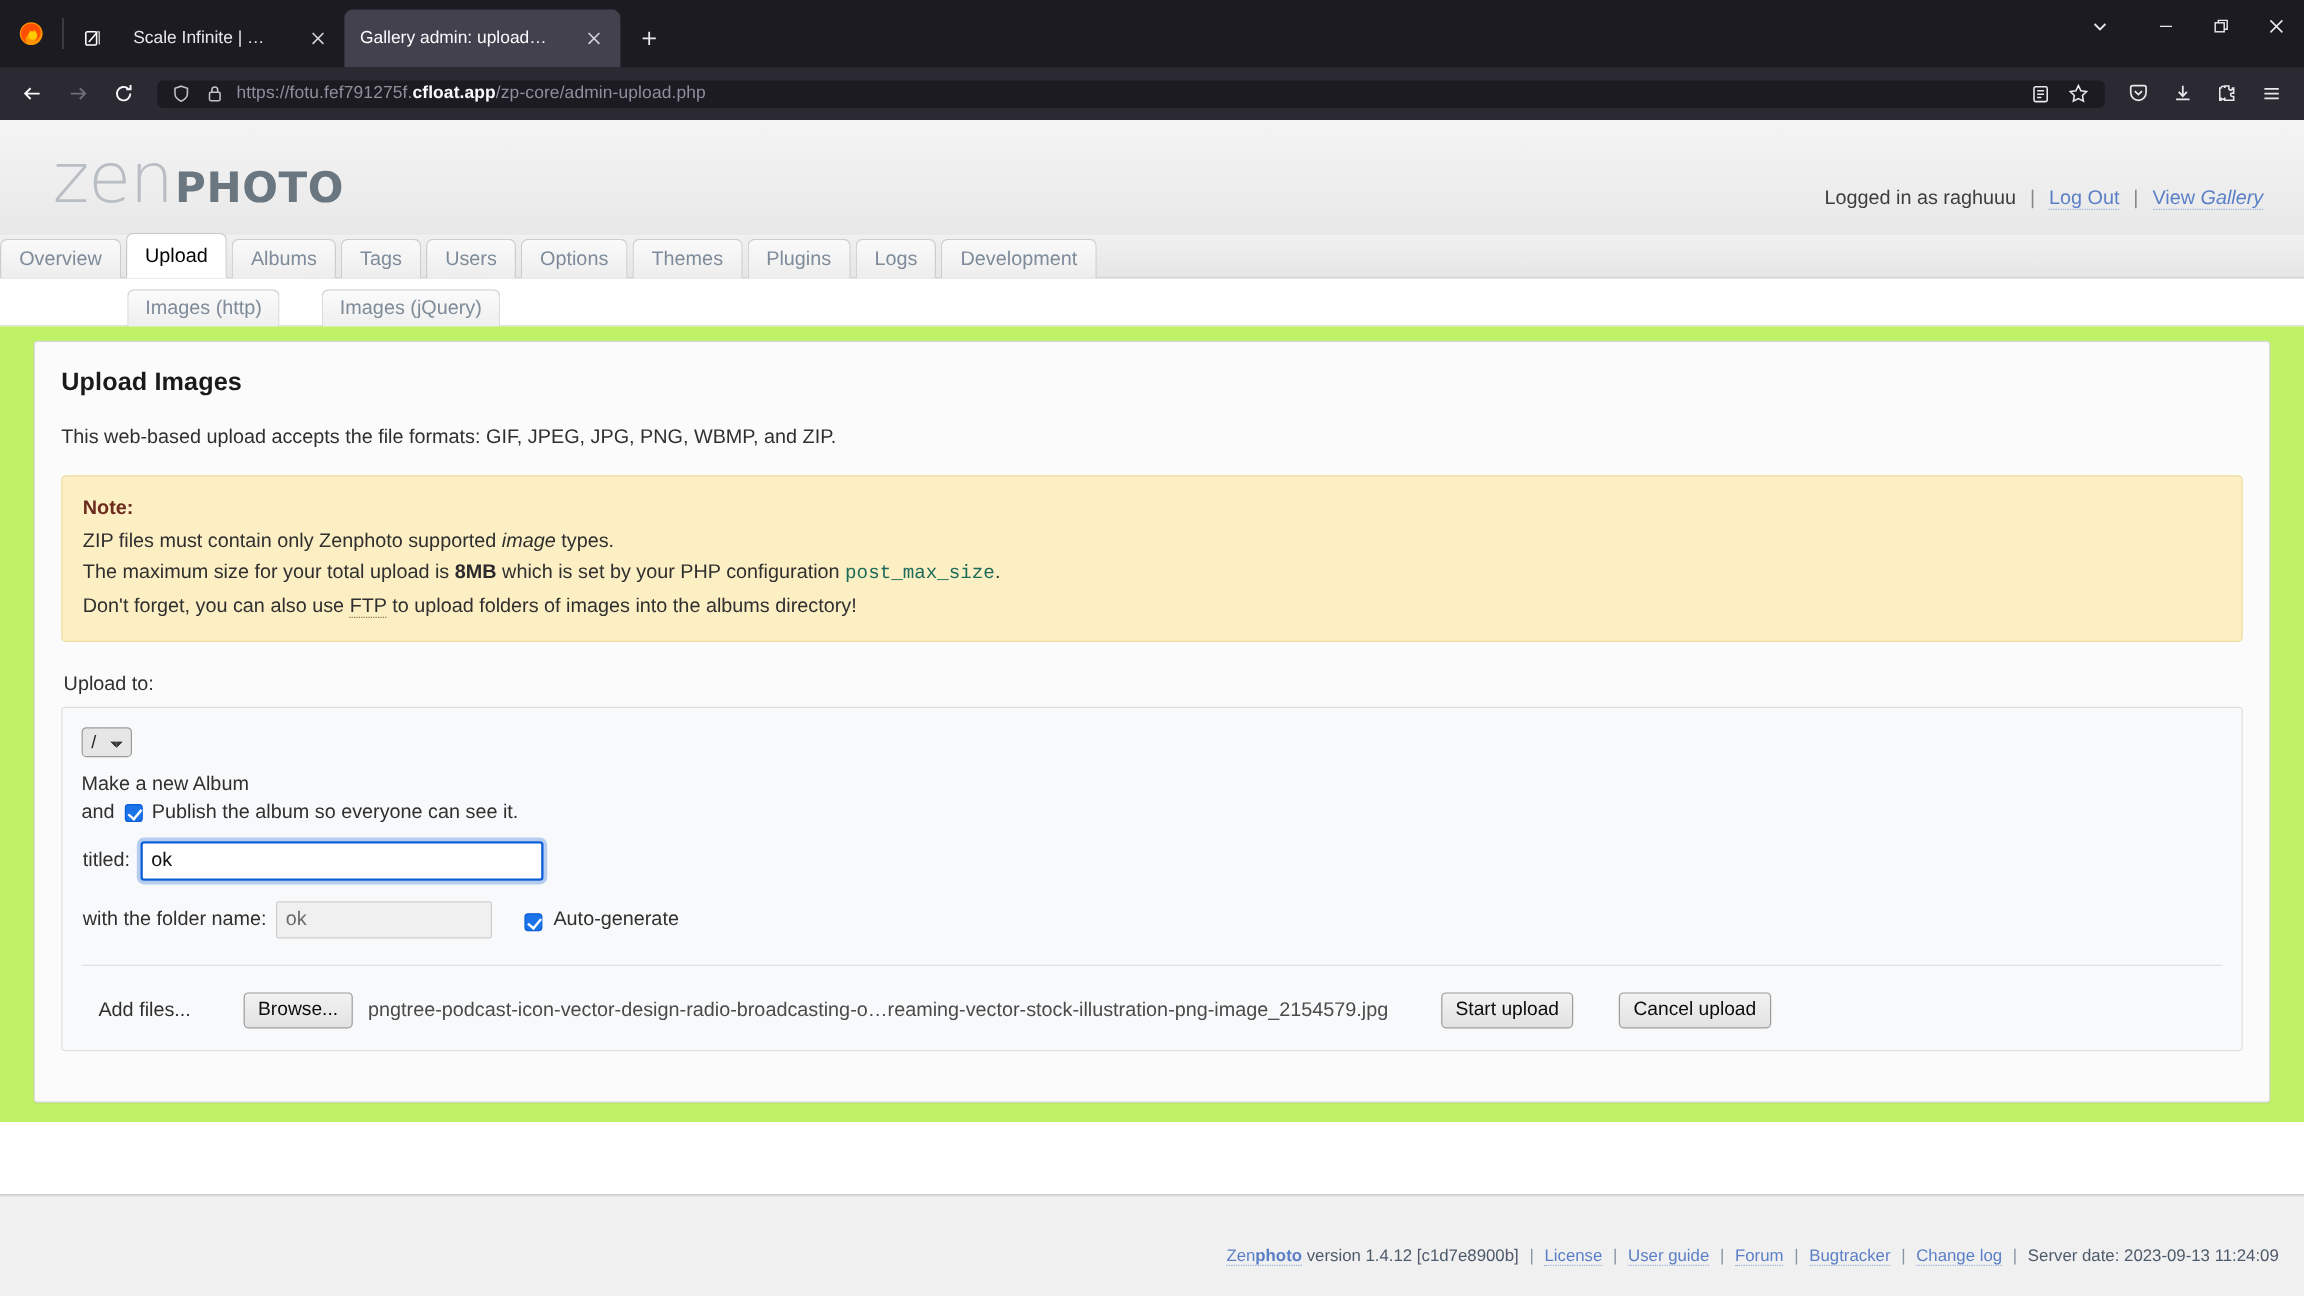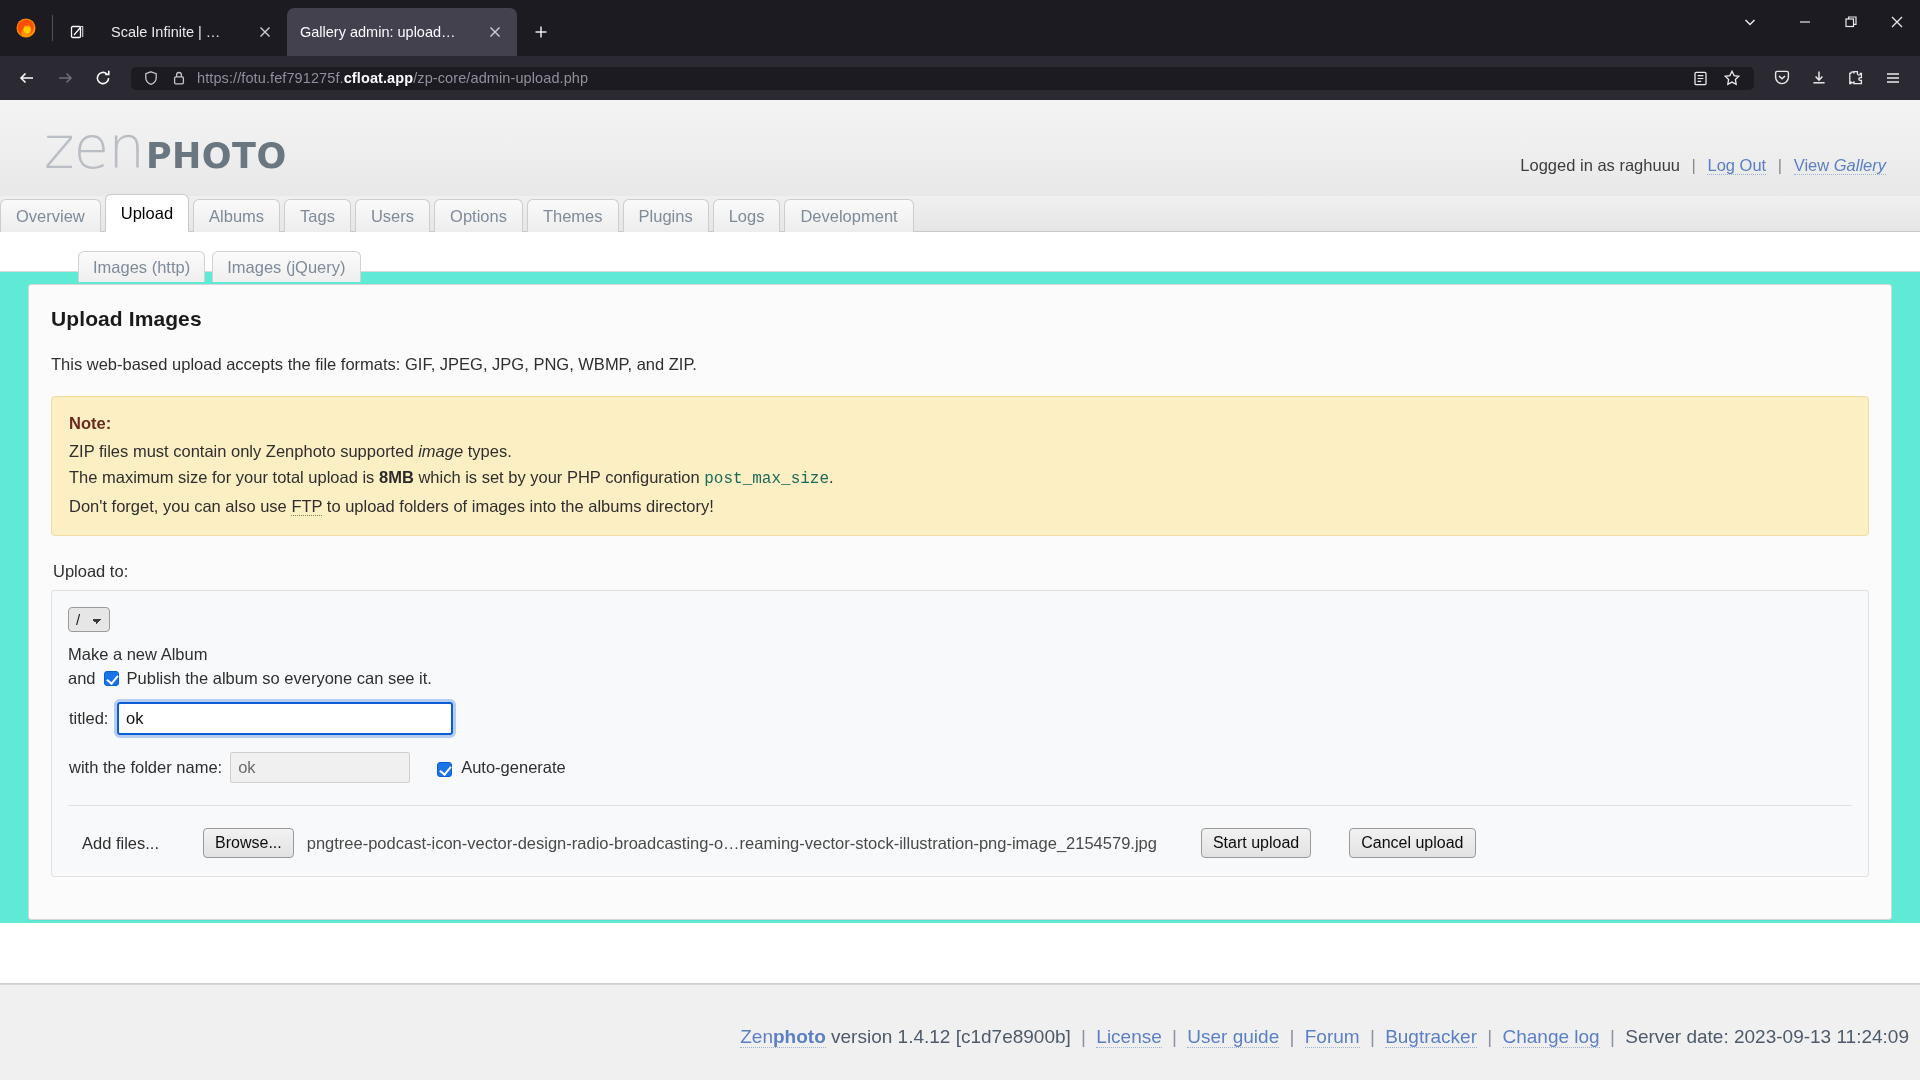--- a/index.html
+++ b/index.html
@@ -232,26 +232,27 @@
     padding: 0 14px;
     display: flex; align-items: center;
     font-size: 16.5px;
     color: #7e8b99;
     background: linear-gradient(to bottom, #fbfbfb 0%, #efefef 100%);
     border: 1px solid #d2d2d2;
     border-bottom: none;
     border-radius: 6px 6px 0 0;
     white-space: nowrap;
     position: relative;
-    top: 11px;
+    top: 1px;
+    margin-left: 28px;
   }
 
   .content-wrap {
-    padding: 12px 28px 3px 28px;
-    background: #5eead4;
+    padding: 12px 28px 16px 28px;
+    background: #bef264;
   }
   .panel {
     border: 1px solid #d6d6d6;
     border-radius: 3px;
     background: #fbfbfb;
     padding: 22px 22px 20px 22px;
     box-shadow: 0 1px 0 rgba(0,0,0,0.03);
   }
   .panel h1 {
     margin: 0 0 24px 0;
@@ -459,23 +460,23 @@
     height: 122px;
     position: relative;
   }
   .footer-band::before {
     content: "";
     position: absolute; left: 0; right: 0; top: 0;
     height: 1px; background: #d6d6d6;
   }
   .footer-text {
     position: absolute;
-    right: 11px;
+    right: 21px;
     top: 42px;
-    font-size: 19px;
+    font-size: 14px;
     color: #4d5a6b;
     white-space: nowrap;
     text-align: right;
   }
   .footer-text .zp { color: #5b7fc7; border-bottom: 1px dotted #9db0da; text-decoration: none; }
   .footer-text .zp b { font-weight: 700; }
   .footer-text .sep { margin: 0 5px; color: #8a93a0; }
 </style>
 </head>
 <body>

